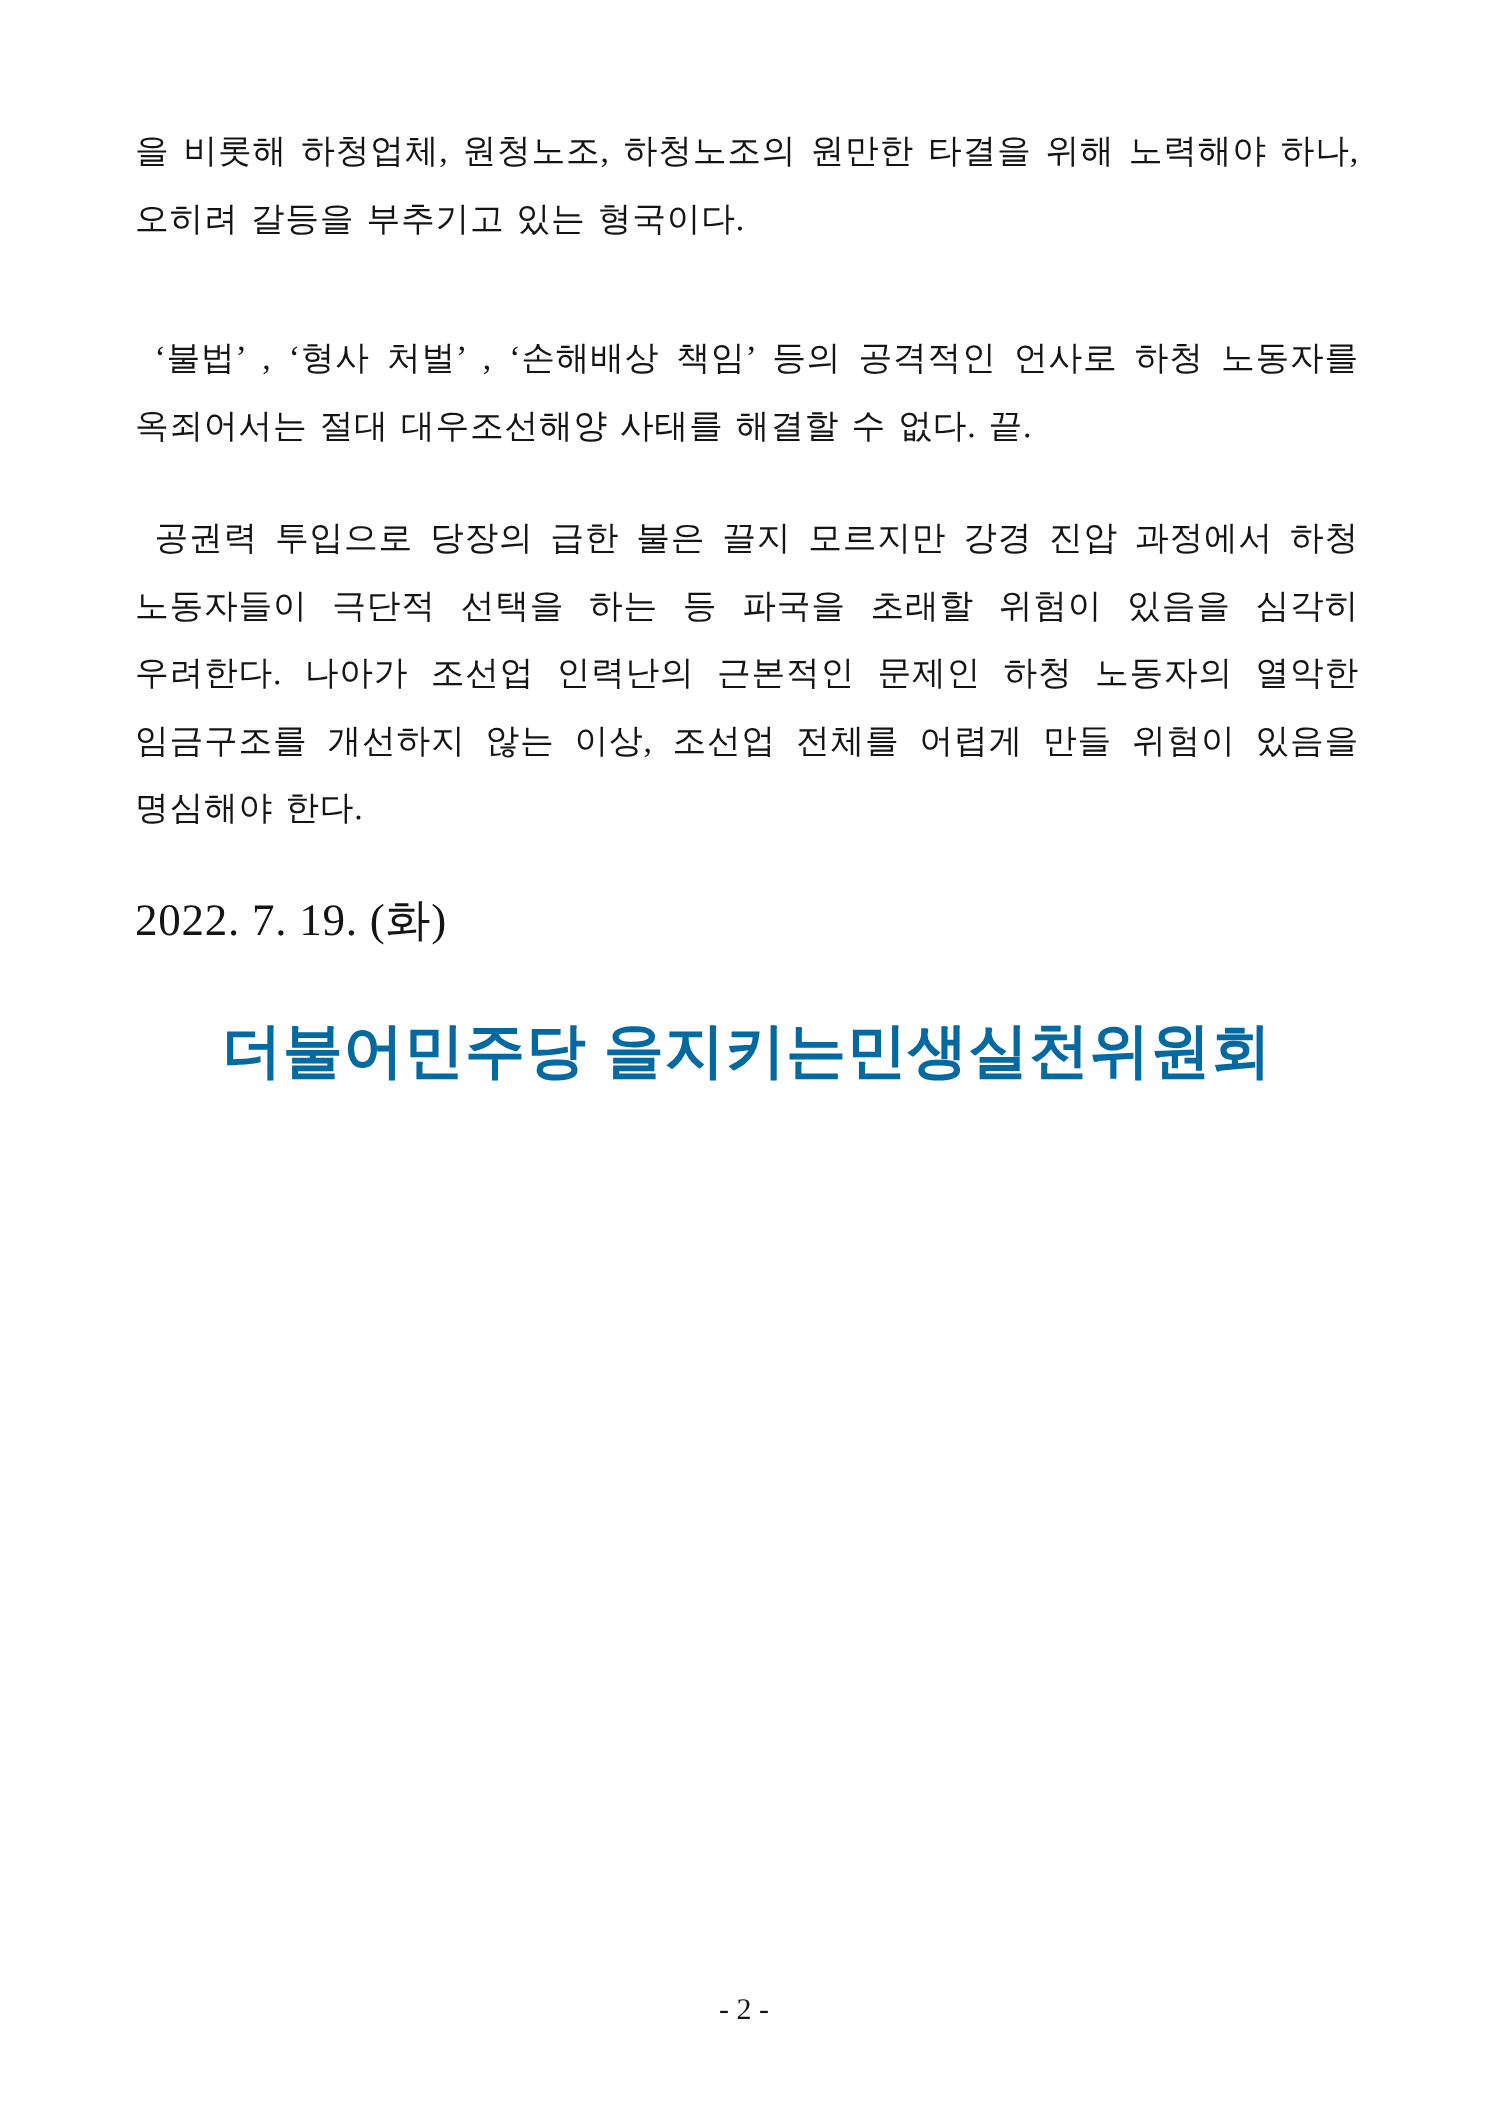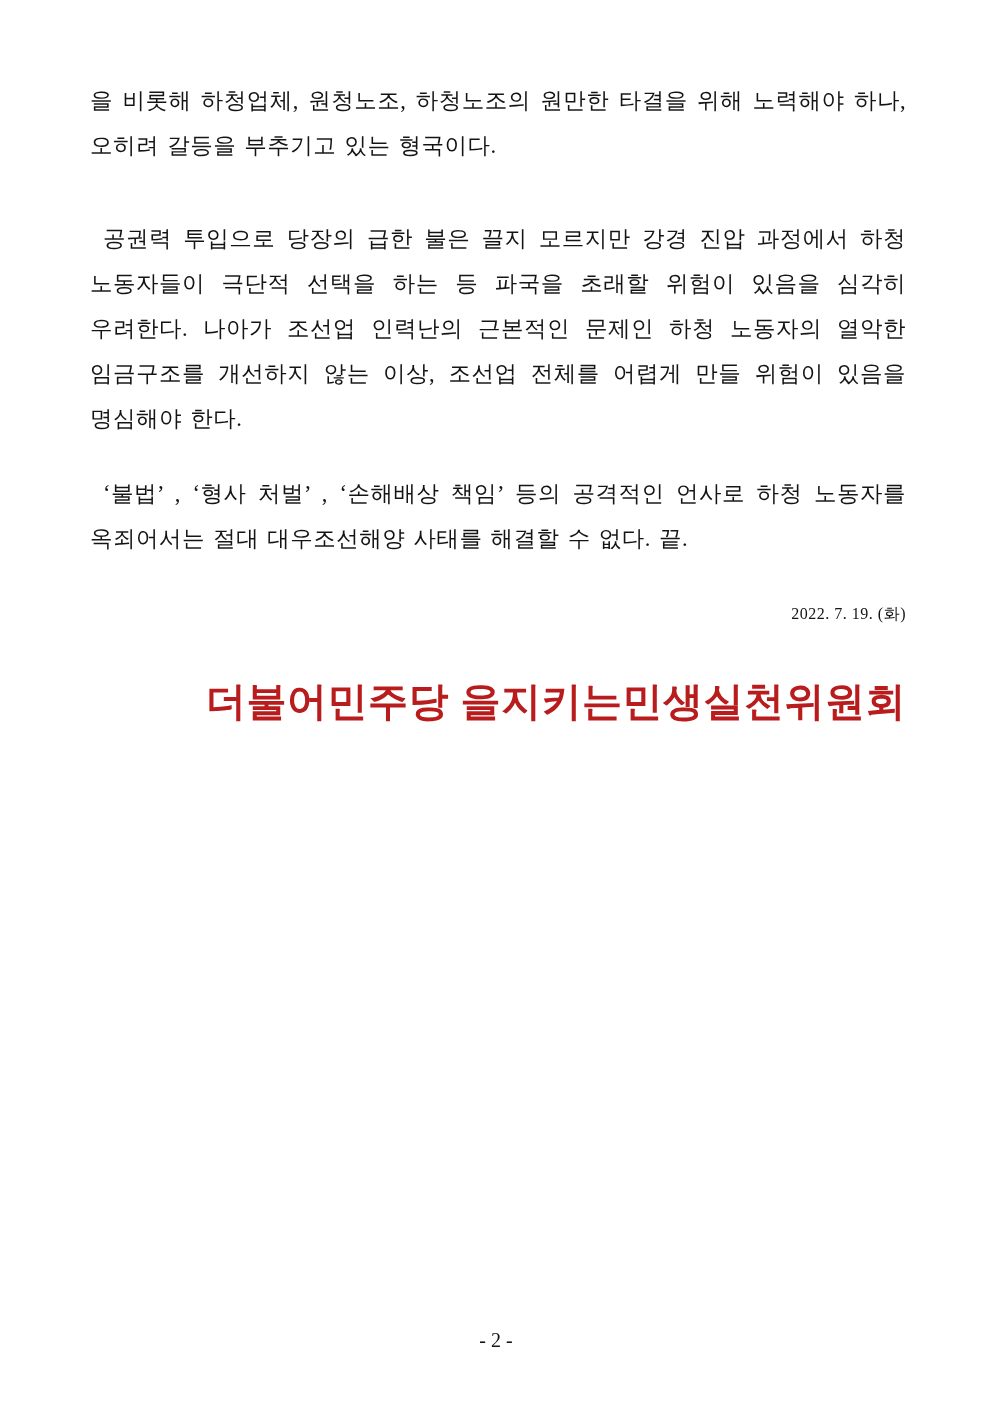--- a/index.html
+++ b/index.html
@@ -33,52 +33,52 @@
     word-spacing: 2px;
   }
   p.body-par.first {
     margin-bottom: 48px;
   }
   p.body-par.indent {
     text-indent: 13px;
   }
   .date-line {
     margin: 20px 0 0 0;
-    font-size: 16px;
+    font-size: 30px;
     line-height: 45px;
-    text-align: right;
+    text-align: left;
     letter-spacing: 0.5px;
   }
   .signature-line {
     margin: 38px 0 0 0;
     font-family: "Liberation Sans", "DejaVu Sans", sans-serif;
     font-weight: 700;
     font-size: 40px;
     line-height: 55px;
-    text-align: right;
+    text-align: center;
     letter-spacing: 0.5px;
-    color: #b91c1c;
+    color: #0369a1;
   }
   .page-number {
     position: absolute;
     left: 0;
     right: 0;
     top: 1326px;
     text-align: center;
     font-size: 20px;
     line-height: 28px;
     font-family: "Liberation Serif", "DejaVu Serif", serif;
     color: #141414;
   }
 </style>
 </head>
 <body>
 
 <div class="page">
   <div class="content">
     <p class="body-par first">을 비롯해 하청업체, 원청노조, 하청노조의 원만한 타결을 위해 노력해야 하나, 오히려 갈등을 부추기고 있는 형국이다.</p>
+    <p class="body-par indent">‘불법’ , ‘형사 처벌’ , ‘손해배상 책임’ 등의 공격적인 언사로 하청 노동자를 옥죄어서는 절대 대우조선해양 사태를 해결할 수 없다. 끝.</p>
     <p class="body-par indent">공권력 투입으로 당장의 급한 불은 끌지 모르지만 강경 진압 과정에서 하청 노동자들이 극단적 선택을 하는 등 파국을 초래할 위험이 있음을 심각히 우려한다. 나아가 조선업 인력난의 근본적인 문제인 하청 노동자의 열악한 임금구조를 개선하지 않는 이상, 조선업 전체를 어렵게 만들 위험이 있음을 명심해야 한다.</p>
-    <p class="body-par indent">‘불법’ , ‘형사 처벌’ , ‘손해배상 책임’ 등의 공격적인 언사로 하청 노동자를 옥죄어서는 절대 대우조선해양 사태를 해결할 수 없다. 끝.</p>
     <p class="date-line">2022. 7. 19. (화)</p>
     <p class="signature-line">더불어민주당 을지키는민생실천위원회</p>
   </div>
   <div class="page-number">- 2 -</div>
 </div>
 
 </body></html>

